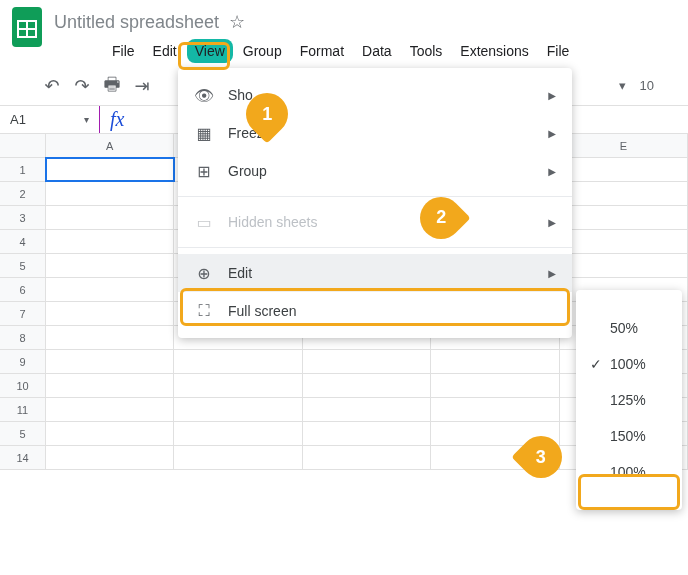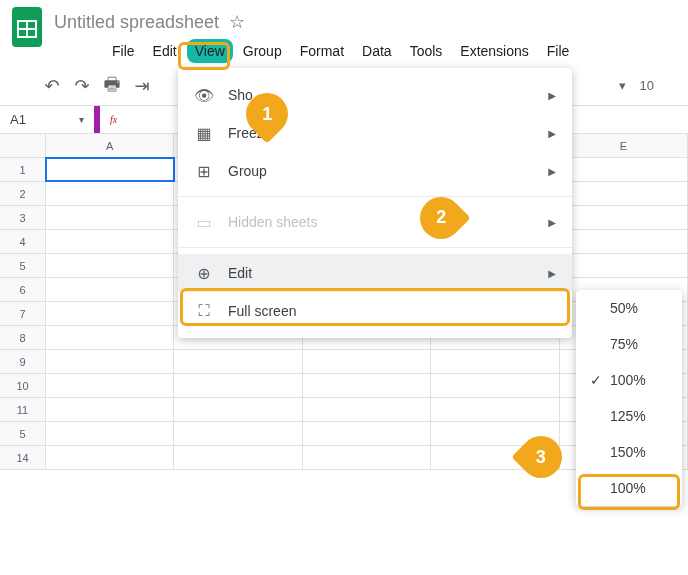--- a/index.html
+++ b/index.html
@@ -98,30 +98,30 @@
     height:28px;
   }
   .cellname {
     width:100px;
     padding:0 10px;
     display:flex;
     align-items:center;
     justify-content:space-between;
     font-size:13px;
     color:#3c4043;
-    border-right:6px solid #a21caf;
+    border-right:1px solid #a21caf;
     height:100%;
   }
   .cellname .dd { font-size:10px; color:#5f6368;}
   .fx {
     font-family: serif;
     font-style: italic;
-    color:#b91c1c;
+    color:#1d4ed8;
     padding:0 10px;
-    font-size:10px;
+    font-size:20px;
   }
 
   
   .col-headers {
     display:flex;
     height:24px;
     border-bottom:1px solid #e0e0e0;
     background:#f8f9fa;
     font-size:11px;
     color:#5f6368;
@@ -202,21 +202,21 @@
 
   
   .zoom-menu {
     position:absolute;
     top:290px;
     left:576px;
     width:106px;
     background:#fff;
     border-radius:4px;
     box-shadow:0 2px 10px rgba(0,0,0,.25);
-    padding:0 0;
+    padding:20px 0;
     z-index:11;
   }
   .zoom-item {
     height:36px;
     display:flex;
     align-items:center;
     padding:0 8px 0 14px;
     font-size:14px;
     color:#3c4043;
     cursor:pointer;
@@ -456,24 +456,20 @@
       <span>Full screen</span>
     </div>
   </div>
 
 <div class="zoom-menu" id="zoom-dd">
     <div class="zoom-item">
       <span class="check"></span>
       <span>50%</span>
     </div>
     <div class="zoom-item">
-      <span class="check"></span>
-      <span>75%</span>
-    </div>
-    <div class="zoom-item">
       <span class="check">✓</span>
       <span>100%</span>
     </div>
     <div class="zoom-item">
       <span class="check"></span>
       <span>125%</span>
     </div>
     <div class="zoom-item">
       <span class="check"></span>
       <span>150%</span>

